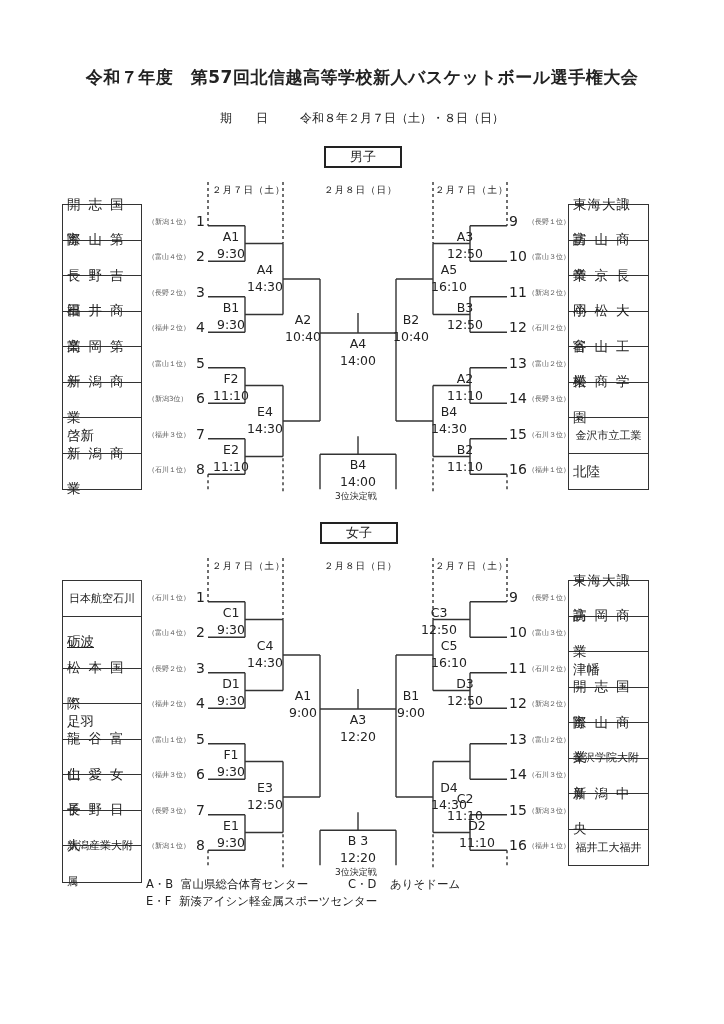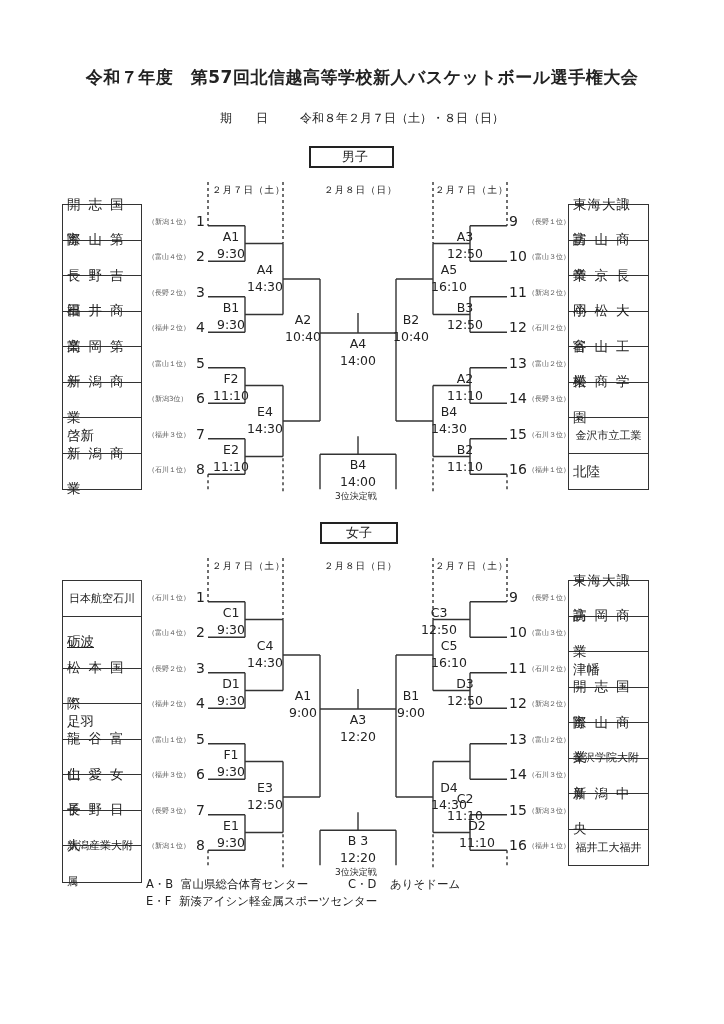--- a/index.html
+++ b/index.html
@@ -27,21 +27,21 @@
 <body>
 
 <div class="abs title">令和７年度　第57回北信越高等学校新人バスケットボール選手権大会</div>
 <div class="abs dateline">
   <span style="margin-right:28px;">期　　日</span>
   <span>令和８年２月７日（土）・８日（日）</span>
 </div>
 
 <div id="divisions">
     <div>
-      <div class="abs section-box" style="left: 309px; top: 146px; padding-left: 7px;">男子</div>
+      <div class="abs section-box" style="left: 324px; top: 146px;">男子</div>
       <div class="abs day" style="left: 212px; top: 184px;">２月７日（土）</div>
       <div class="abs day" style="left: 324px; top: 184px;">２月８日（日）</div>
       <div class="abs day" style="left: 435px; top: 184px;">２月７日（土）</div>
       <div class="abs team-col" style="left: 62px; top: 204px; width: 78px;">
         <div class="team-cell" style="height: 35.5px; line-height: 35.5px;">
           <span style="letter-spacing: 8px; width: 100%;">開志国際</span>
         </div>
         <div class="team-cell" style="height: 35.5px; line-height: 35.5px;">
           <span style="letter-spacing: 8px; width: 100%;">富山第一</span>
         </div>

